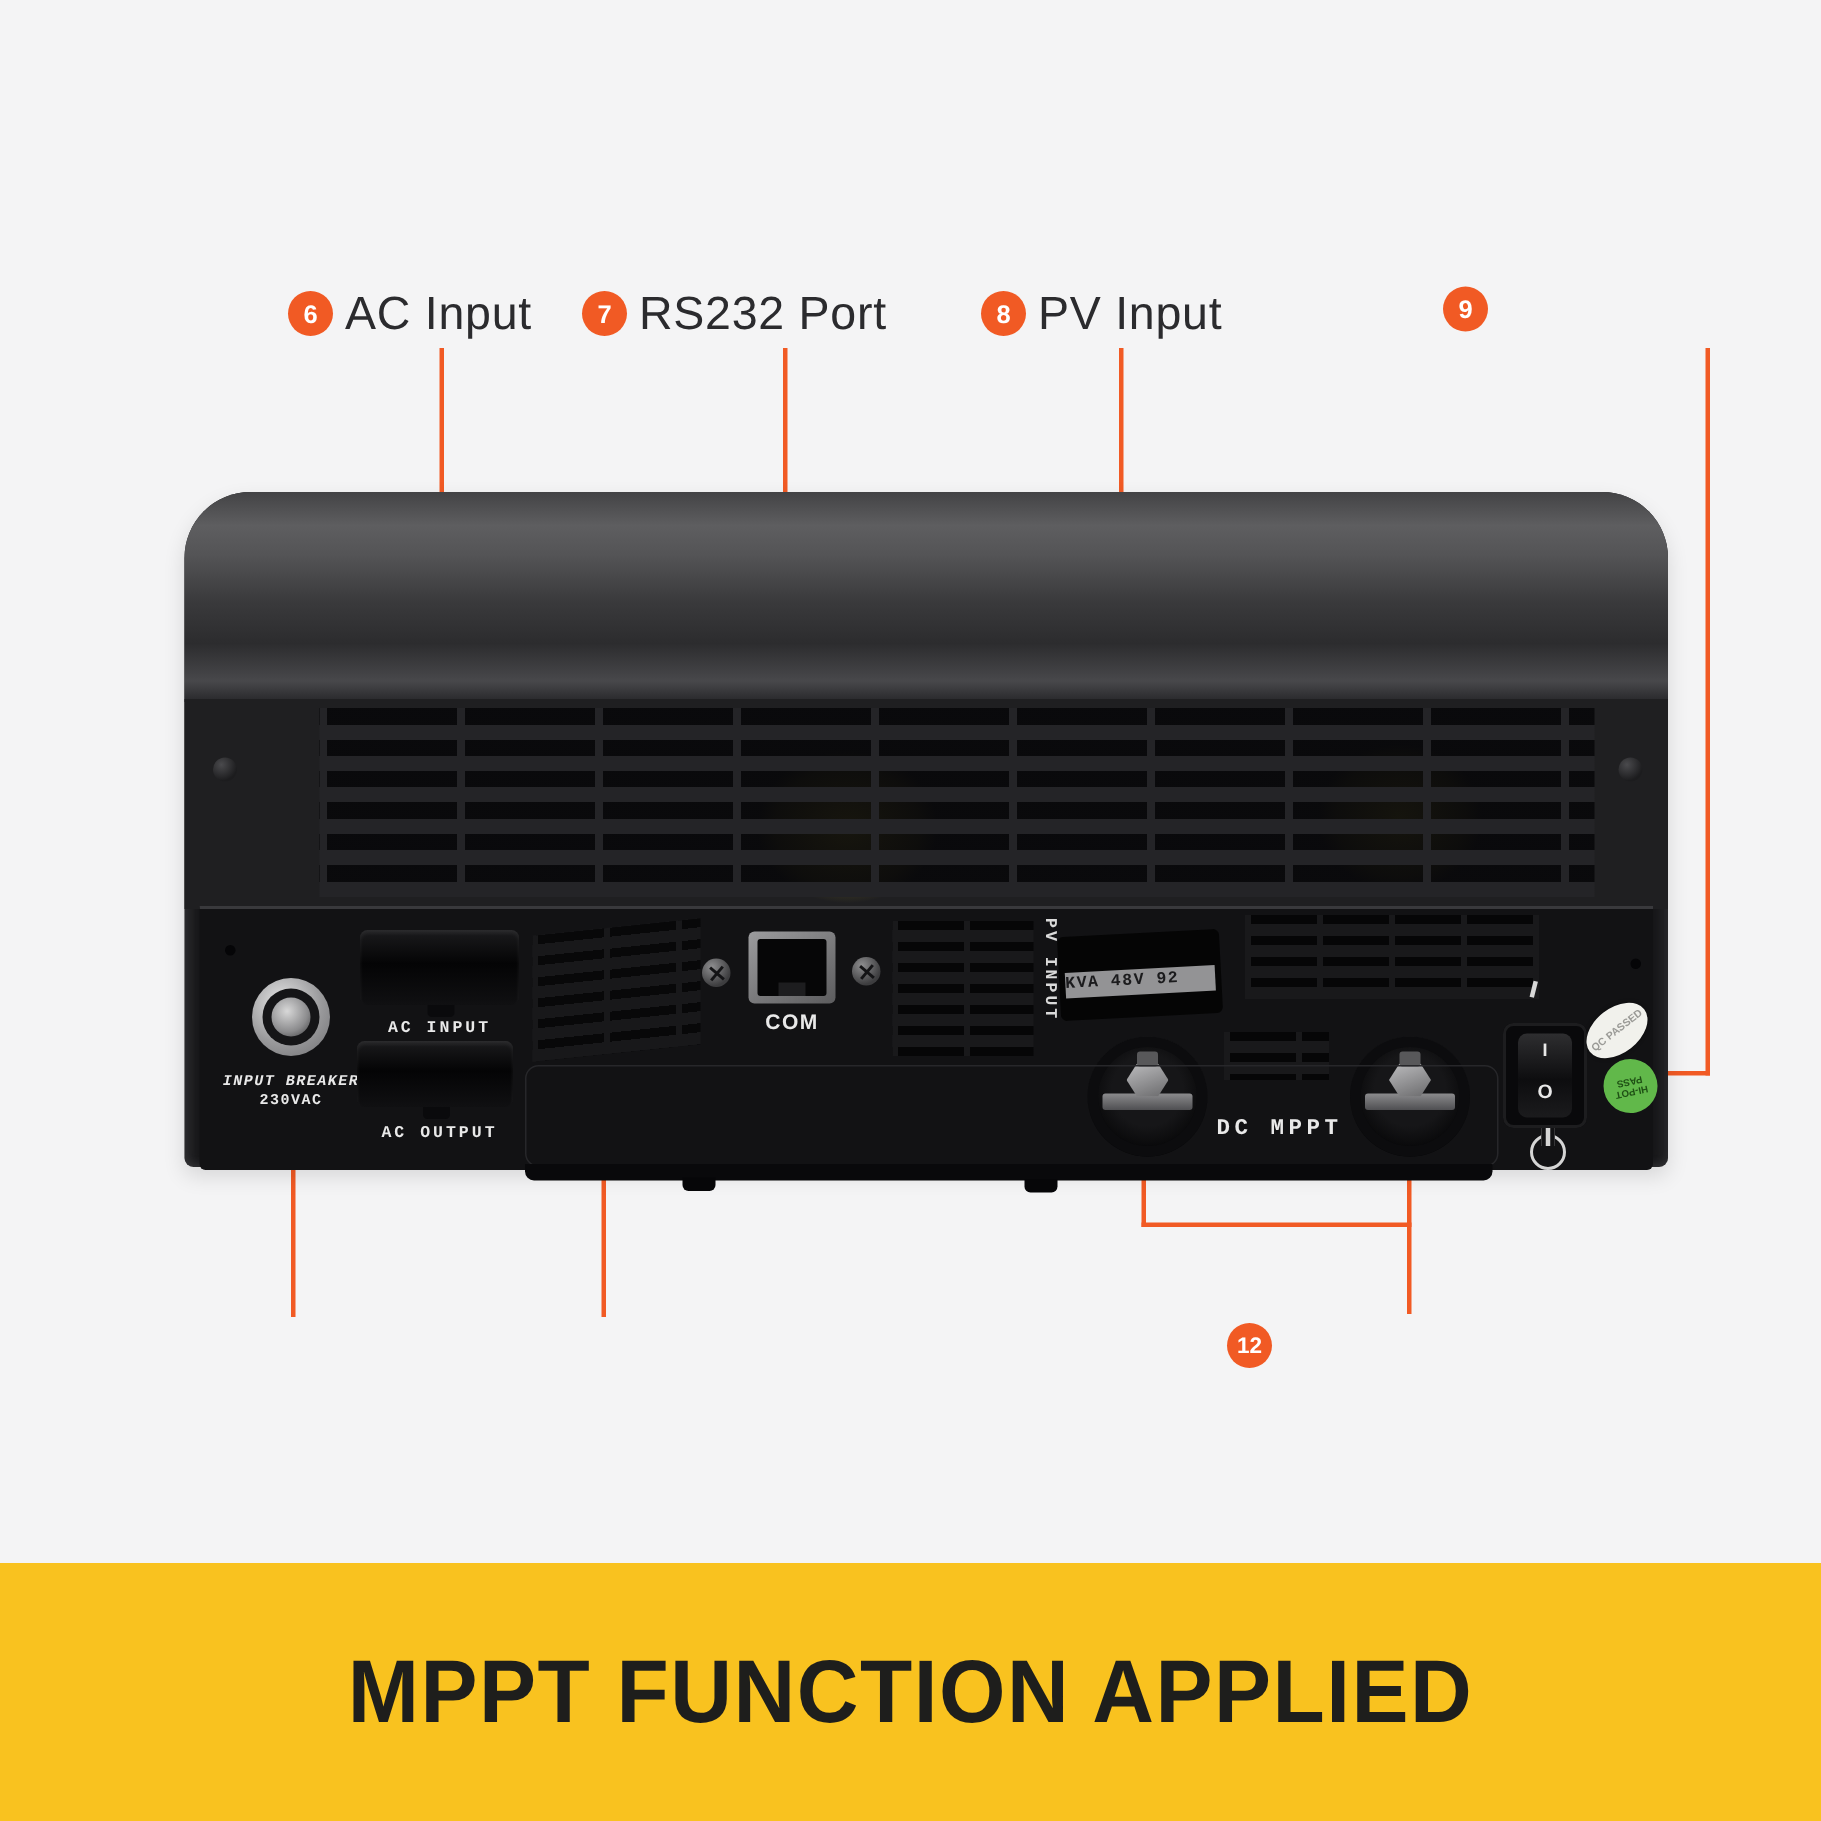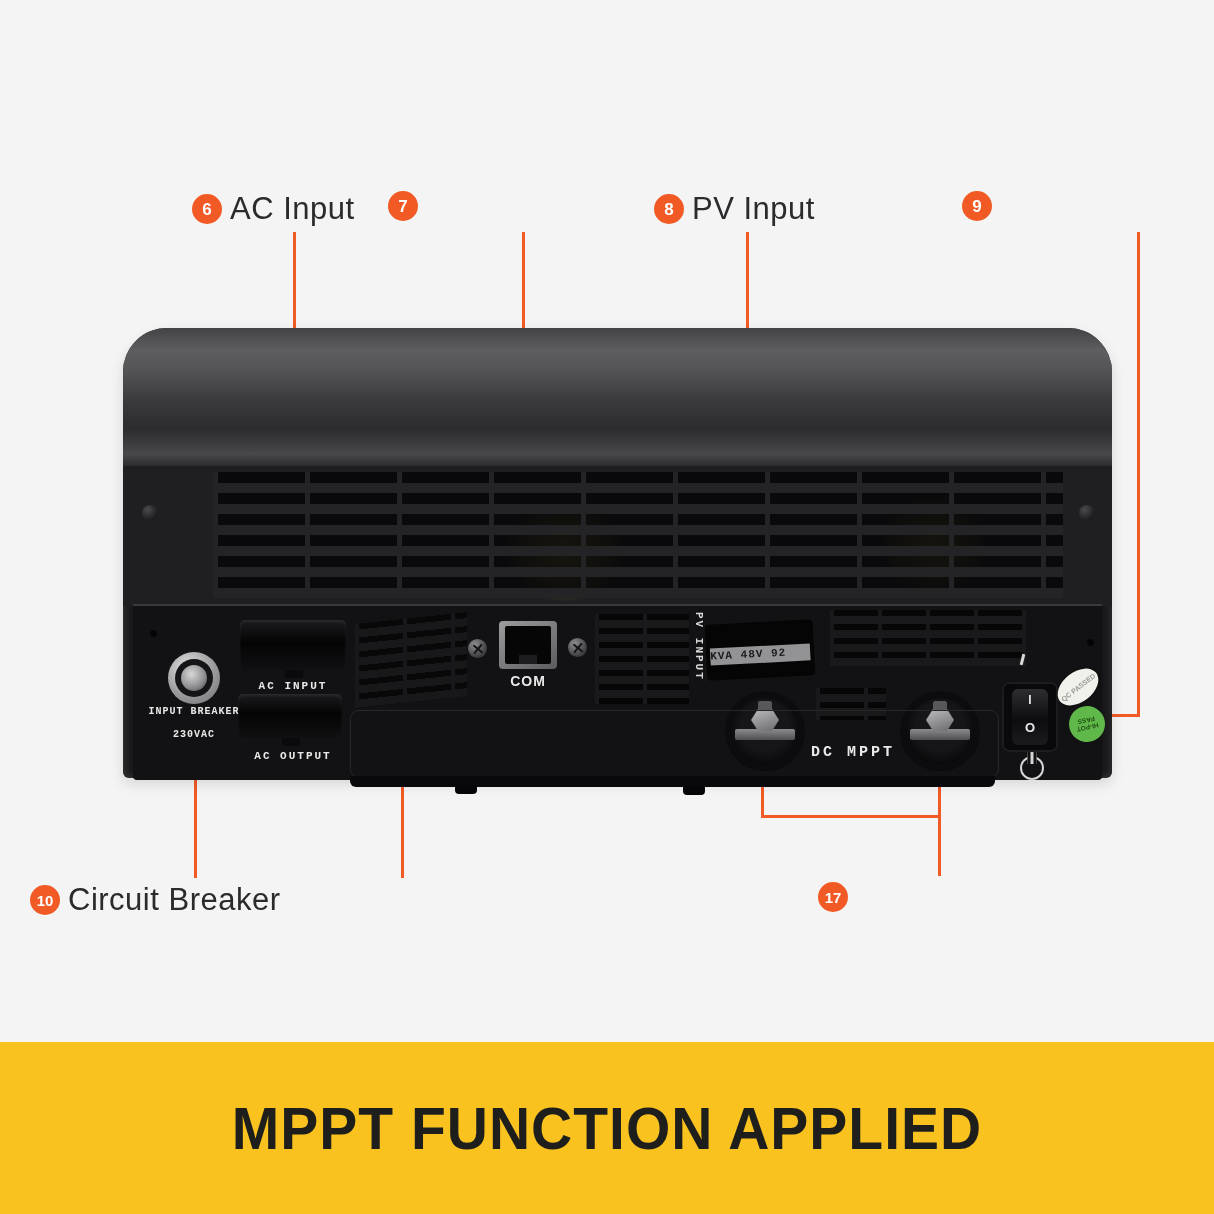--- a/index.html
+++ b/index.html
@@ -144,35 +144,32 @@
 <body>
 
 <div id="stage">
 
   <div class="callout" style="left:192px;top:191px;">
     <span class="badge">6</span>
     <span class="txt">AC Input</span>
   </div>
   <div class="callout" style="left:388px;top:191px;">
     <span class="badge">7</span>
+    <span class="txt">RS232 Port</span>
   </div>
   <div class="callout" style="left:654px;top:191px;">
     <span class="badge">8</span>
     <span class="txt">PV Input</span>
   </div>
   <div class="callout" style="left:962px;top:191px;">
     <span class="badge">9</span>
   </div>
 
-  <div class="callout" style="left:30px;top:882px;">
-    <span class="badge two">10</span>
-    <span class="txt">Circuit Breaker</span>
-  </div>
   <div class="callout" style="left:818px;top:882px;">
-    <span class="badge two">17</span>
+    <span class="badge two">12</span>
   </div>
 
   <div class="cline v" style="left:293px;top:232px;height:410px;"></div>
   <div class="cline v" style="left:522px;top:232px;height:412px;"></div>
   <div class="cline v" style="left:746px;top:232px;height:410px;"></div>
   <div class="cline v" style="left:1137px;top:232px;height:485px;"></div>
   <div class="cline h" style="left:1032px;top:714px;width:108px;"></div>
   <div class="cline v" style="left:194px;top:678px;height:200px;"></div>
   <div class="cline h" style="left:292px;top:722px;width:112px;"></div>
   <div class="cline v" style="left:401px;top:722px;height:156px;"></div>
@@ -196,21 +193,21 @@
       <div class="slots"></div>
     </div>
     <div class="band-screw" style="left:19px;top:177px;"></div>
     <div class="band-screw" style="left:956px;top:177px;"></div>
 
     <div class="panel">
       <div class="hole" style="left:17px;top:24px;"></div>
       <div class="hole" style="left:954px;top:33px;"></div>
 
       <div class="breaker"></div>
-      <div class="ptxt" style="left:2px;top:100px;width:118px;font-size:10px;letter-spacing:1px;">INPUT BREAKER</div>
+      <div class="ptxt" style="left:2px;top:110px;width:118px;font-size:10px;letter-spacing:1px;font-style:italic;">INPUT BREAKER</div>
       <div class="ptxt" style="left:2px;top:123px;width:118px;font-size:10px;letter-spacing:1px;">230VAC</div>
 
       <div class="conn" style="left:107px;top:14px;width:106px;height:50px;"></div>
       <div class="ptxt" style="left:100px;top:74px;width:120px;font-size:11px;">AC INPUT</div>
       <div class="conn" style="left:105px;top:88px;width:104px;height:44px;"></div>
       <div class="ptxt" style="left:100px;top:144px;width:120px;font-size:11px;">AC OUTPUT</div>
 
       <div class="pvent diag" style="left:222px;top:12px;width:112px;height:84px;"></div>
       <div class="pvent" style="left:462px;top:8px;width:94px;height:90px;"></div>
       <div class="pvent" style="left:697px;top:4px;width:196px;height:56px;"></div>

